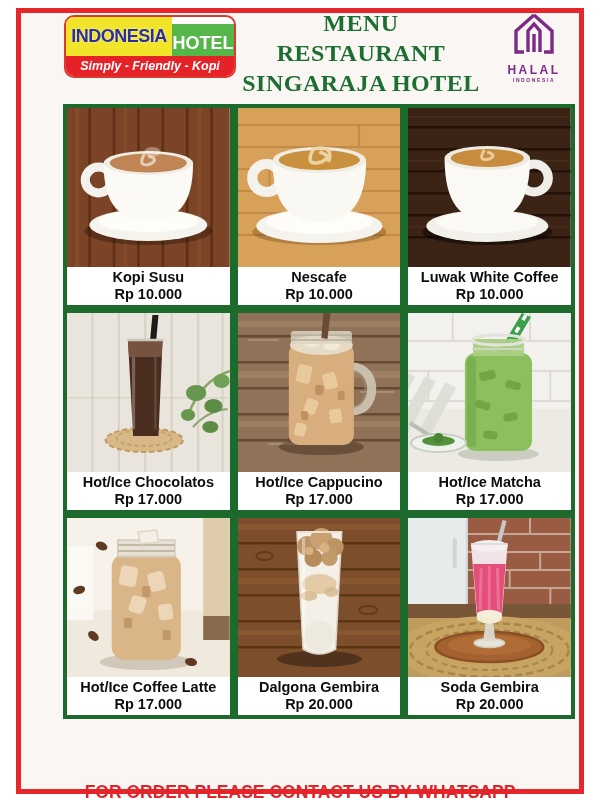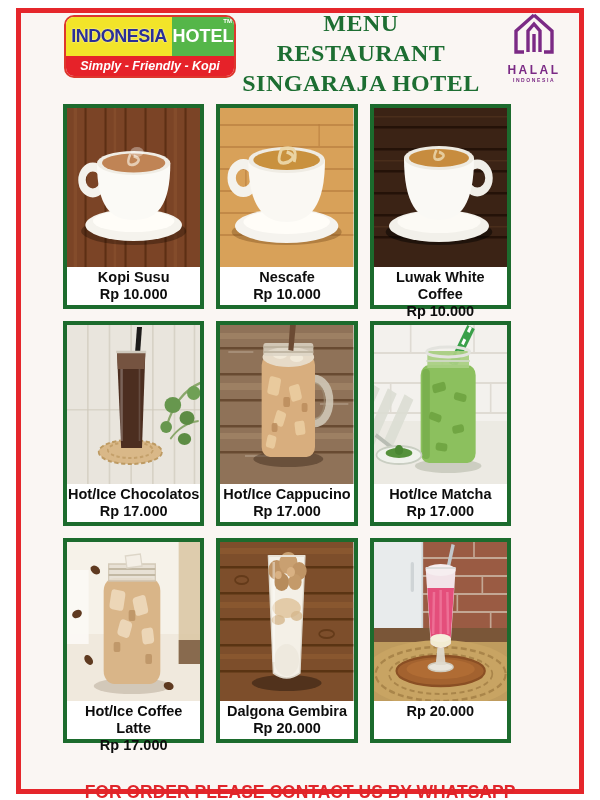--- a/index.html
+++ b/index.html
@@ -13,34 +13,34 @@
   .frame{position:absolute;left:16px;top:8px;width:568px;height:786px;
          border:5px solid var(--frame-red);background:var(--inner-bg);}
   
   .hotel-logo{position:absolute;left:64px;top:15px;width:172px;height:63px;
     border:2px solid #de372d;border-radius:10px;overflow:hidden;background:#fff;}
   .logo-top{display:flex;height:39px;position:relative;}
   .logo-singaraja{flex:0 0 106px;background:var(--logo-yellow);color:var(--logo-blue);
     font-weight:bold;font-size:18px;line-height:39px;text-align:center;letter-spacing:-.5px;
     text-shadow:0 0 2px #fff;}
   .logo-hotel{flex:1;background:var(--logo-green);color:#fff;font-weight:bold;font-size:18px;
-    line-height:39px;text-align:center;}
+    line-height:39px;text-align:center;margin-top:7px;}
   .logo-tm{position:absolute;top:1px;right:2px;font-size:6px;color:#fff;font-weight:bold;}
   .logo-tagline{height:20px;background:var(--logo-red);color:#fff;font-weight:bold;
     font-style:italic;font-size:12.5px;line-height:20px;text-align:center;}
   .title{position:absolute;left:238px;top:8px;width:246px;text-align:center;
     font-family:"Liberation Serif",serif;font-weight:bold;font-size:24px;line-height:30px;
     color:var(--title-green);letter-spacing:.5px;}
   .halal{position:absolute;left:496px;top:13px;width:76px;text-align:center;color:var(--halal-purple);}
   .halal svg{display:block;margin:0 auto;}
   .halal-label{font-size:12px;font-weight:bold;letter-spacing:2.5px;margin-top:8px;}
   .halal-sub{font-size:5px;letter-spacing:1.6px;font-weight:bold;}
   
-  .grid{position:absolute;left:63px;top:104px;width:448px;display:grid;
-    grid-template-columns:repeat(3,1fr);grid-auto-rows:205px;gap:12px;}
+  .grid{position:absolute;left:63px;top:104px;width:512px;display:grid;
+    grid-template-columns:repeat(3,1fr);grid-auto-rows:205px;gap:0;}
   .cell{border:4px solid var(--cell-border-green);background:#fff;display:flex;flex-direction:column;}
   .photo{height:159px;overflow:hidden;position:relative;background:#ddd;}
   .photo svg{display:block;width:100%;height:100%;}
   .caption{height:38px;background:#fff;text-align:center;padding-top:2px;}
   .item-name,.item-price{font-size:14.5px;font-weight:bold;color:#0d0d0d;line-height:17px;}
   
   .footer{position:absolute;left:30px;width:540px;top:735px;text-align:center;
     color:var(--footer-red);font-weight:bold;font-size:17.5px;line-height:23px;white-space:pre-wrap;}
 </style>
 </head>
@@ -430,20 +430,21 @@
               <line x1="80" y1="48" x2="80" y2="94"></line>
               <line x1="88" y1="50" x2="89" y2="92"></line>
           </g>
           <path d="M68,96 L92,96 L92,101 Q80,110 68,101 Z" fill="#f2ecd2"></path>
           <ellipse cx="80" cy="96" rx="12" ry="4" fill="#f5efdc"></ellipse>
           <ellipse cx="80" cy="28" rx="18" ry="6" fill="#f6eef0"></ellipse>
           <line x1="62" y1="26" x2="98" y2="26" stroke="#ddd" stroke-width="2"></line>
         </svg>
       </div>
       <div class="caption">
+        <div class="item-name">Soda Gembira</div>
         <div class="item-price">Rp 20.000</div>
       </div>
     </div>
 
   </div>
 
   <div class="footer">
     <div>FOR ORDER PLEASE CONTACT US BY WHATSAPP</div>
     
   </div>

